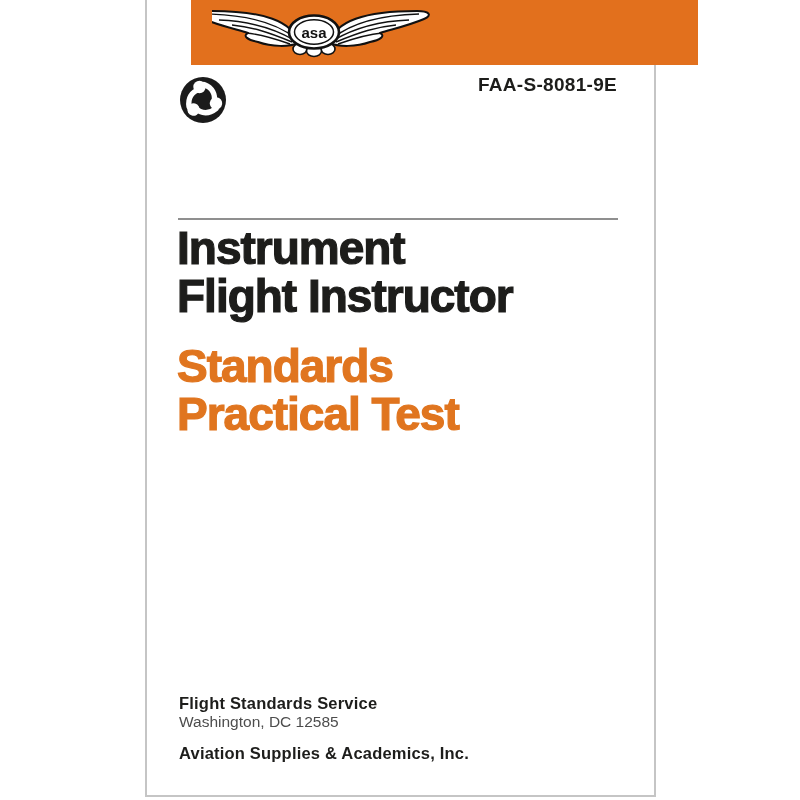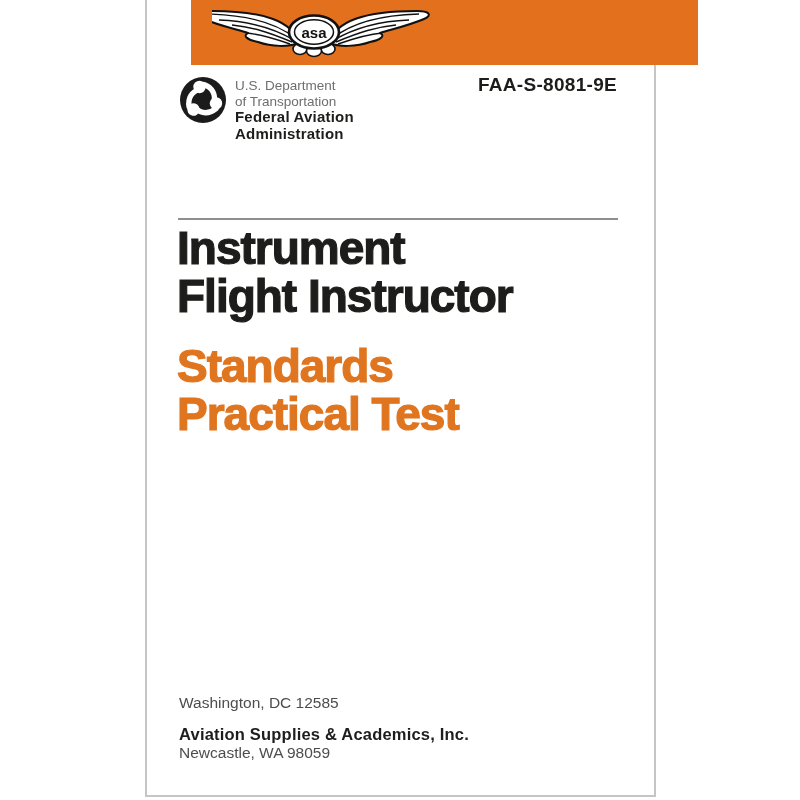--- a/index.html
+++ b/index.html
@@ -111,41 +111,35 @@
           <g transform="rotate(120 24 24)">
             <circle cx="20.5" cy="11" r="6.2"></circle>
             <path d="M25,8.5 C33,11.5 37,18 35,27" fill="none" stroke="#ffffff" stroke-width="5.4" stroke-linecap="round"></path>
           </g>
           <g transform="rotate(240 24 24)">
             <circle cx="20.5" cy="11" r="6.2"></circle>
             <path d="M25,8.5 C33,11.5 37,18 35,27" fill="none" stroke="#ffffff" stroke-width="5.4" stroke-linecap="round"></path>
           </g>
         </g>
       </svg>
-      <div class="agency-text">
-        <div class="dept-line">U.S. Department</div>
-        <div class="dept-line">of Transportation</div>
-        <div class="faa-line">Federal Aviation</div>
-        <div class="faa-line">Administration</div>
-      </div>
     </div>
 
     <div class="doc-number">FAA-S-8081-9E</div>
 
     <div class="rule"></div>
 
     <div class="titles">
       <div class="title-main">Instrument</div>
       <div class="title-main">Flight Instructor</div>
       <div class="series-gap"></div>
       <div class="title-series">Standards</div>
       <div class="title-series">Practical Test</div>
     </div>
 
     <div class="footer">
+      <div class="org-name">Flight Standards Service</div>
       <div class="org-addr">Washington, DC 12585</div>
       <div class="footer-gap"></div>
       <div class="org-name">Aviation Supplies &amp; Academics, Inc.</div>
-      <div class="org-addr">Newcastle, WA 98059</div>
     </div>
 
   </div>
 </div>
 
 </body></html>

